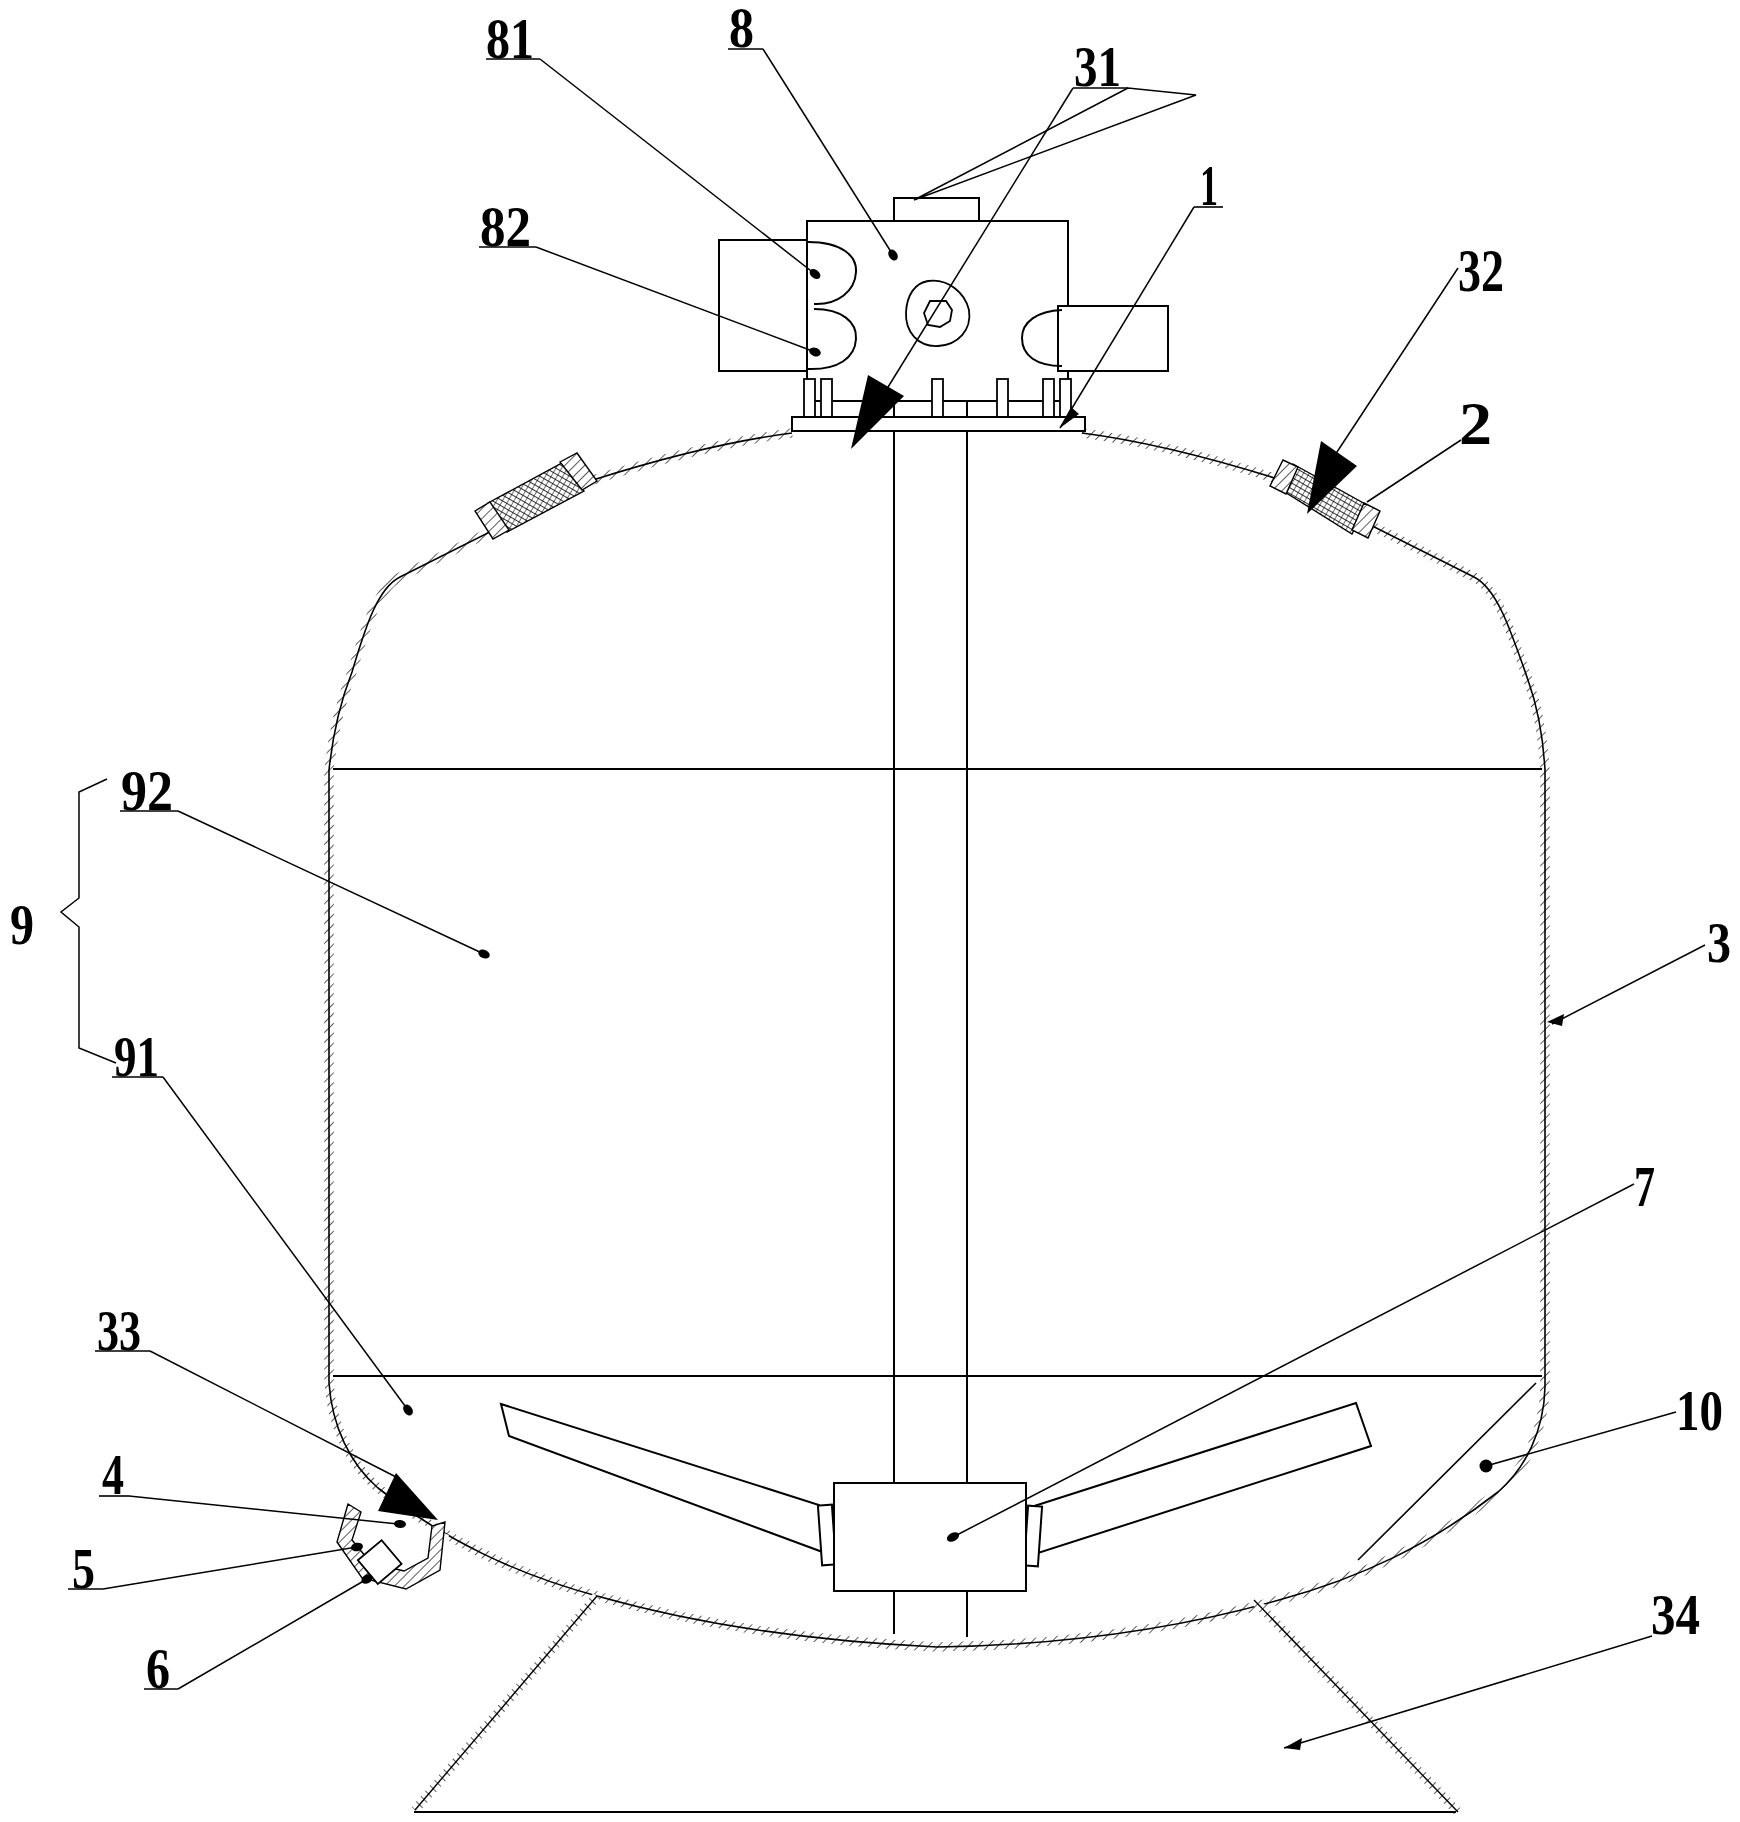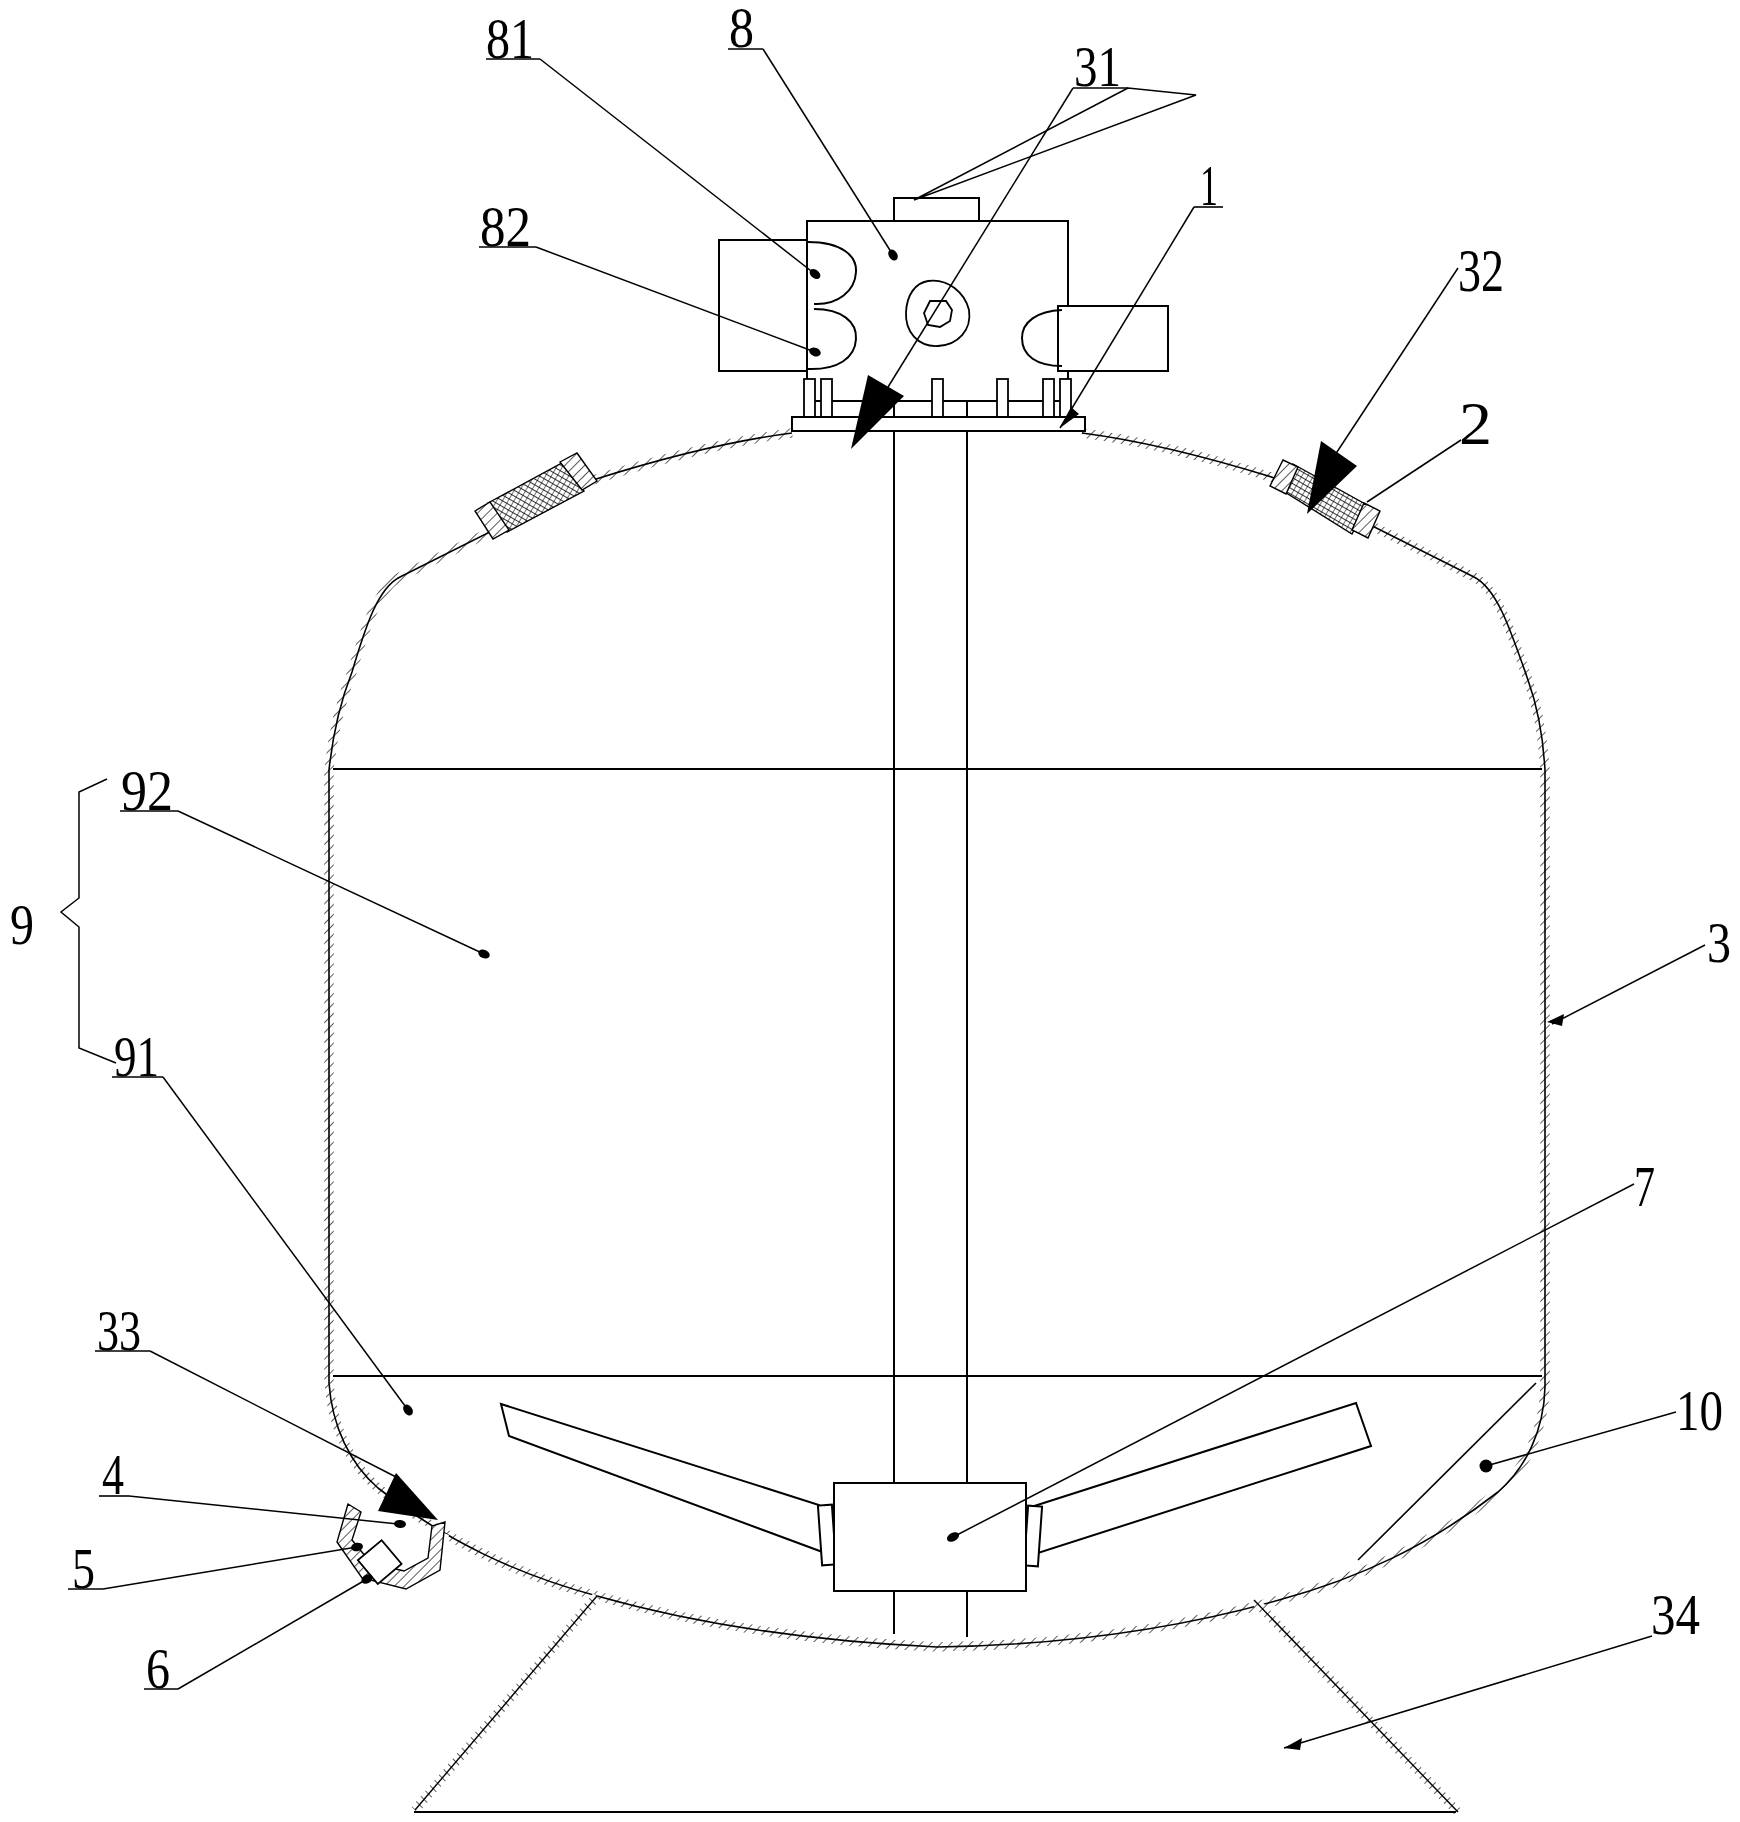--- a/index.html
+++ b/index.html
@@ -1,16 +1,16 @@
 <!DOCTYPE html>
 <html><head>
 <meta charset="utf-8">
 <style>
 html,body{margin:0;padding:0;background:#ffffff;}
-#page{position:relative;width:1740px;height:1822px;background:#fff;overflow:hidden;}
+#page{position:relative;width:1740px;height:1822px;background:#fff;overflow:hidden;font-weight:bold;}
 svg{position:absolute;left:0;top:0;}
 text{font-family:"Liberation Serif", serif; fill:#000;}
 </style>
 </head>
 <body>
 <div id="page">
 <svg width="1740" height="1822" viewBox="0 0 1740 1822">
 <defs>
 <pattern id="h45" width="7" height="7" patternUnits="userSpaceOnUse" patternTransform="rotate(45)">
   <rect width="7" height="7" fill="#fff"></rect>

